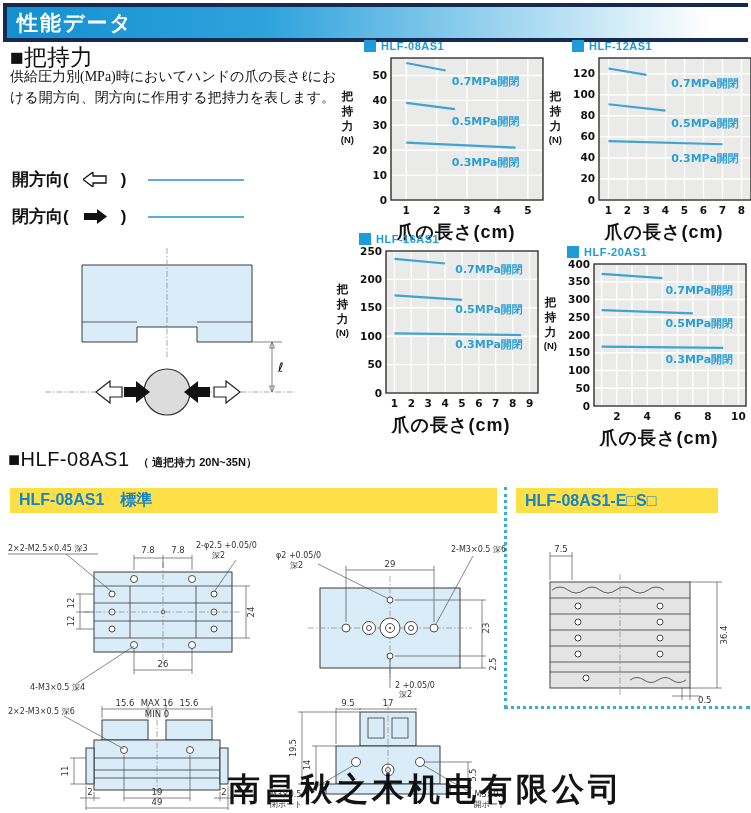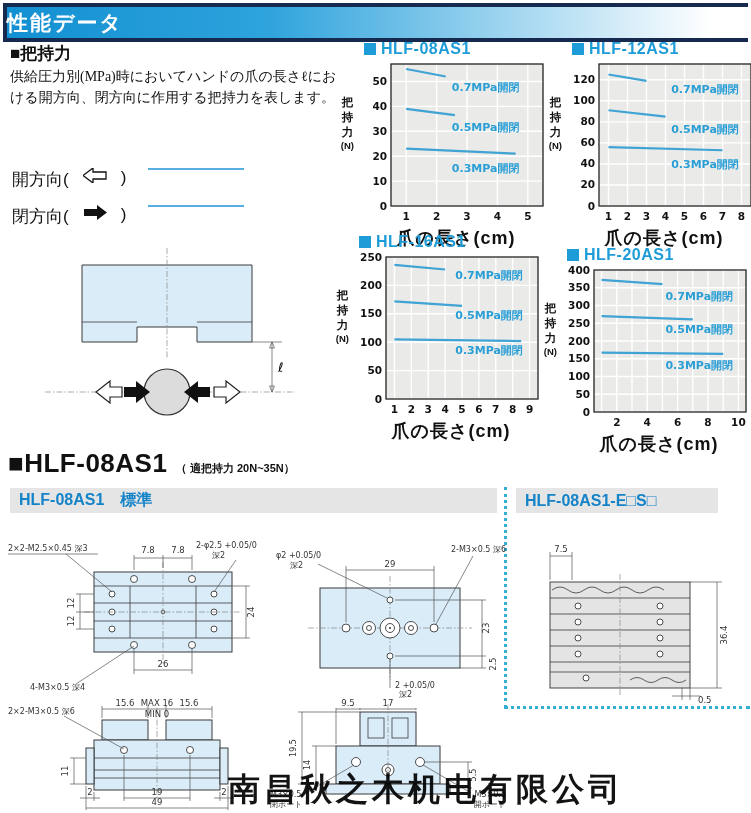--- a/index.html
+++ b/index.html
@@ -3,42 +3,42 @@
 <meta charset="utf-8">
 <style>
   html,body{margin:0;padding:0;background:#fff;}
   .page{position:relative;width:751px;height:813px;background:#fff;overflow:hidden;
         font-family:"Liberation Sans","DejaVu Sans",sans-serif;color:#111;}
   
   .hdr{position:absolute;left:3px;top:3px;right:3px;height:31px;
        background:linear-gradient(to right,#1390d2 0%,#2ea3dc 35%,#a8d9f1 70%,#ffffff 95%);
        border-top:4px solid #152a4e;border-left:4px solid #152a4e;border-bottom:4px solid #152a4e;
        display:flex;align-items:center;}
-  .hdr-title{color:#fff;font-weight:bold;font-size:21px;letter-spacing:2px;}
+  .hdr-title{color:#fff;font-weight:bold;font-size:21px;letter-spacing:2px;padding-left:10px;}
   
-  .grip-head{position:absolute;left:10px;top:42px;font-size:17px;font-weight:bold;}
+  .grip-head{position:absolute;left:10px;top:42px;font-size:23px;font-weight:normal;}
   .grip-desc{position:absolute;left:10px;top:66px;width:328px;font-family:"Liberation Serif","DejaVu Serif",serif;
              font-size:14px;line-height:1.5;}
-  .legend{position:absolute;left:12px;display:flex;gap:14px;font-weight:normal;font-size:17px;}
+  .legend{position:absolute;left:12px;display:flex;align-items:center;gap:14px;font-weight:bold;font-size:17px;}
   .legend .line{width:96px;border-top:2px solid #58aede;margin-left:8px;}
   
   .chart{position:absolute;width:208px;}
   .chart-title{display:flex;align-items:center;gap:5px;margin-left:26px;margin-bottom:1px;}
   .chart-sq{width:12px;height:12px;background:#1e9cd7;}
-  .chart-title-text{color:#1e9cd7;font-weight:bold;font-size:16px;letter-spacing:.5px;}
+  .chart-title-text{color:#1e9cd7;font-weight:bold;font-size:11px;letter-spacing:.5px;}
   .chart-body{display:flex;align-items:flex-start;}
   .chart-ylabel{width:20px;display:flex;flex-direction:column;align-items:center;margin-top:36px;
                 font-size:11.5px;font-weight:bold;line-height:1.3;}
   .chart-ylabel .n{font-size:9.5px;font-weight:bold;}
   .chart-xlabel{text-align:center;font-size:18px;font-weight:bold;margin-left:28px;margin-top:-3px;letter-spacing:1px;}
   
   .model-head{position:absolute;left:8px;top:448px;}
-  .model-title{font-size:26px;font-weight:bold;letter-spacing:.5px;display:inline;}
+  .model-title{font-size:20px;font-weight:normal;letter-spacing:.5px;display:inline;}
   .model-sub{font-size:11px;font-weight:bold;display:inline;margin-left:4px;}
-  .subbar{position:absolute;height:25px;background:#e5e5e5;color:#1583c8;font-weight:bold;font-size:16px;
+  .subbar{position:absolute;height:25px;background:#fde047;color:#1583c8;font-weight:bold;font-size:16px;
           display:flex;align-items:center;padding-left:9px;box-sizing:border-box;}
   .dotted-v{position:absolute;left:504px;top:487px;height:221px;width:0;border-left:3px dotted #35aed2;}
   .dotted-h{position:absolute;left:504px;top:706px;width:246px;height:0;border-top:3px dotted #35aed2;}
   
   svg text{font-family:"DejaVu Sans","Liberation Sans",sans-serif;}
   .dimt{font-size:8.5px;fill:#333;}
   .dimt2{font-size:8px;fill:#333;}
   .body-fill{fill:#d9ecf8;stroke:#3a3a3a;stroke-width:1;}
   .grey-fill{fill:#e4e4e4;stroke:#444;stroke-width:1;}
   .thin{stroke:#3a3a3a;stroke-width:.8;fill:none;}

